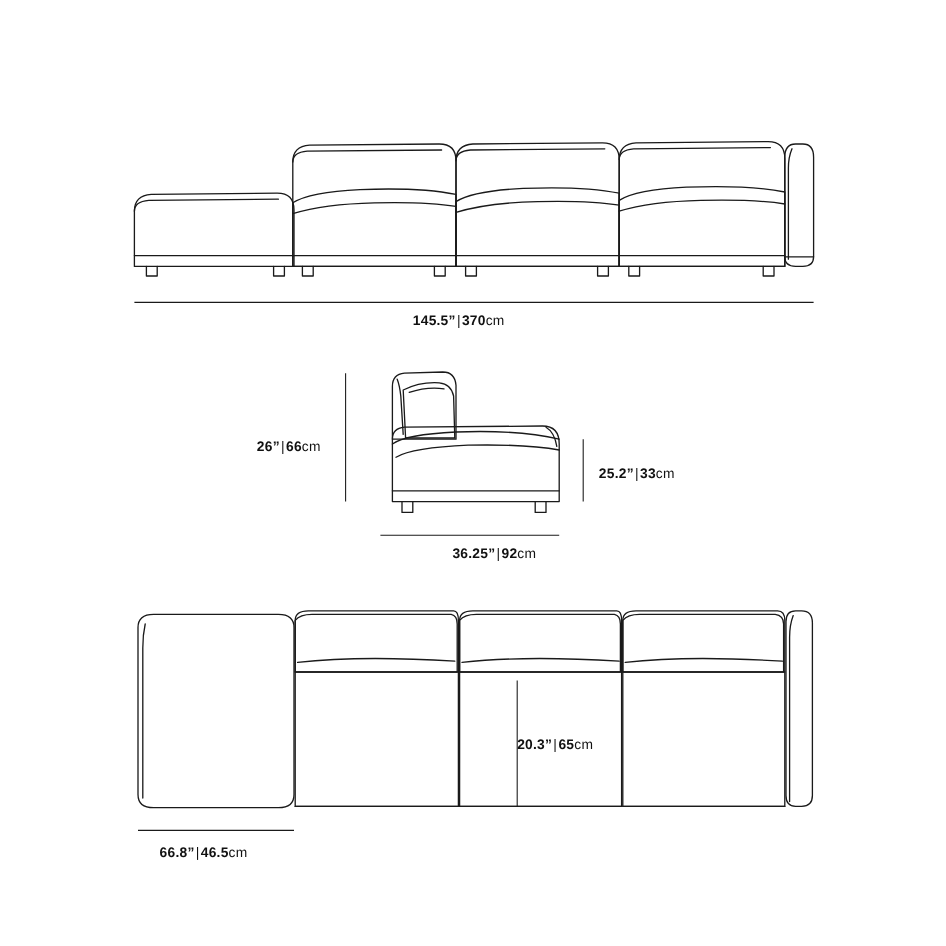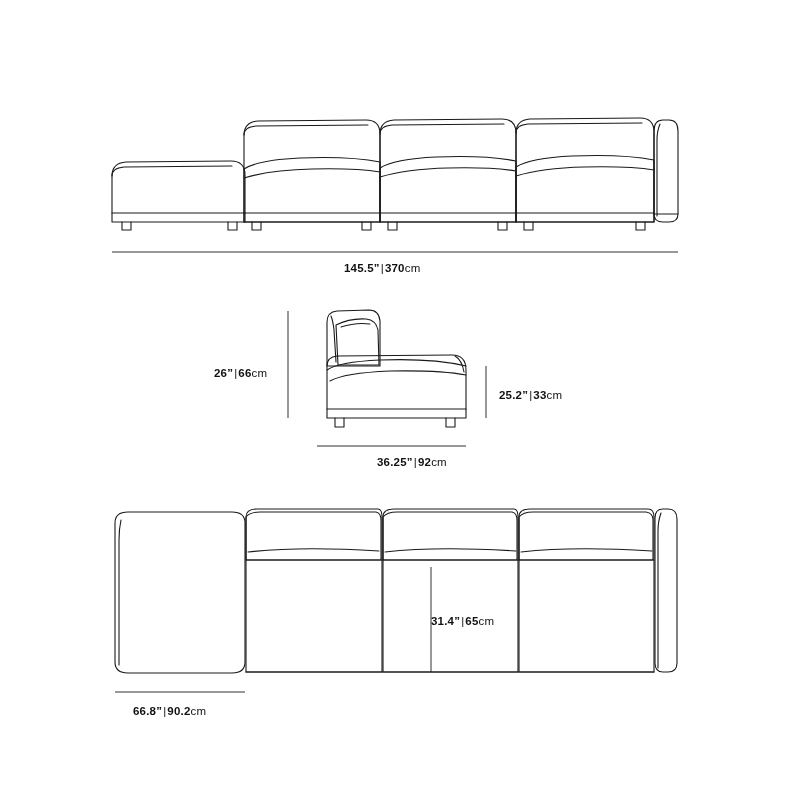--- a/index.html
+++ b/index.html
@@ -187,18 +187,18 @@
 
 <div class="dim-label" id="label-seat-side">
   <span class="num">25.2</span><span class="num">”</span><span class="sep">|</span><span class="num">33</span><span class="unit">cm</span>
 </div>
 
 <div class="dim-label" id="label-depth-side">
   <span class="num">36.25</span><span class="num">”</span><span class="sep">|</span><span class="num">92</span><span class="unit">cm</span>
 </div>
 
 <div class="dim-label" id="label-depth-top">
-  <span class="num">31.4</span><span class="num">”</span><span class="sep">|</span><span class="num">65</span><span class="unit">cm</span>
+  <span class="num">20.3</span><span class="num">”</span><span class="sep">|</span><span class="num">65</span><span class="unit">cm</span>
 </div>
 
 <div class="dim-label" id="label-module-top">
-  <span class="num">66.8</span><span class="num">”</span><span class="sep">|</span><span class="num">90.2</span><span class="unit">cm</span>
+  <span class="num">66.8</span><span class="num">”</span><span class="sep">|</span><span class="num">46.5</span><span class="unit">cm</span>
 </div>
 
 </body></html>

